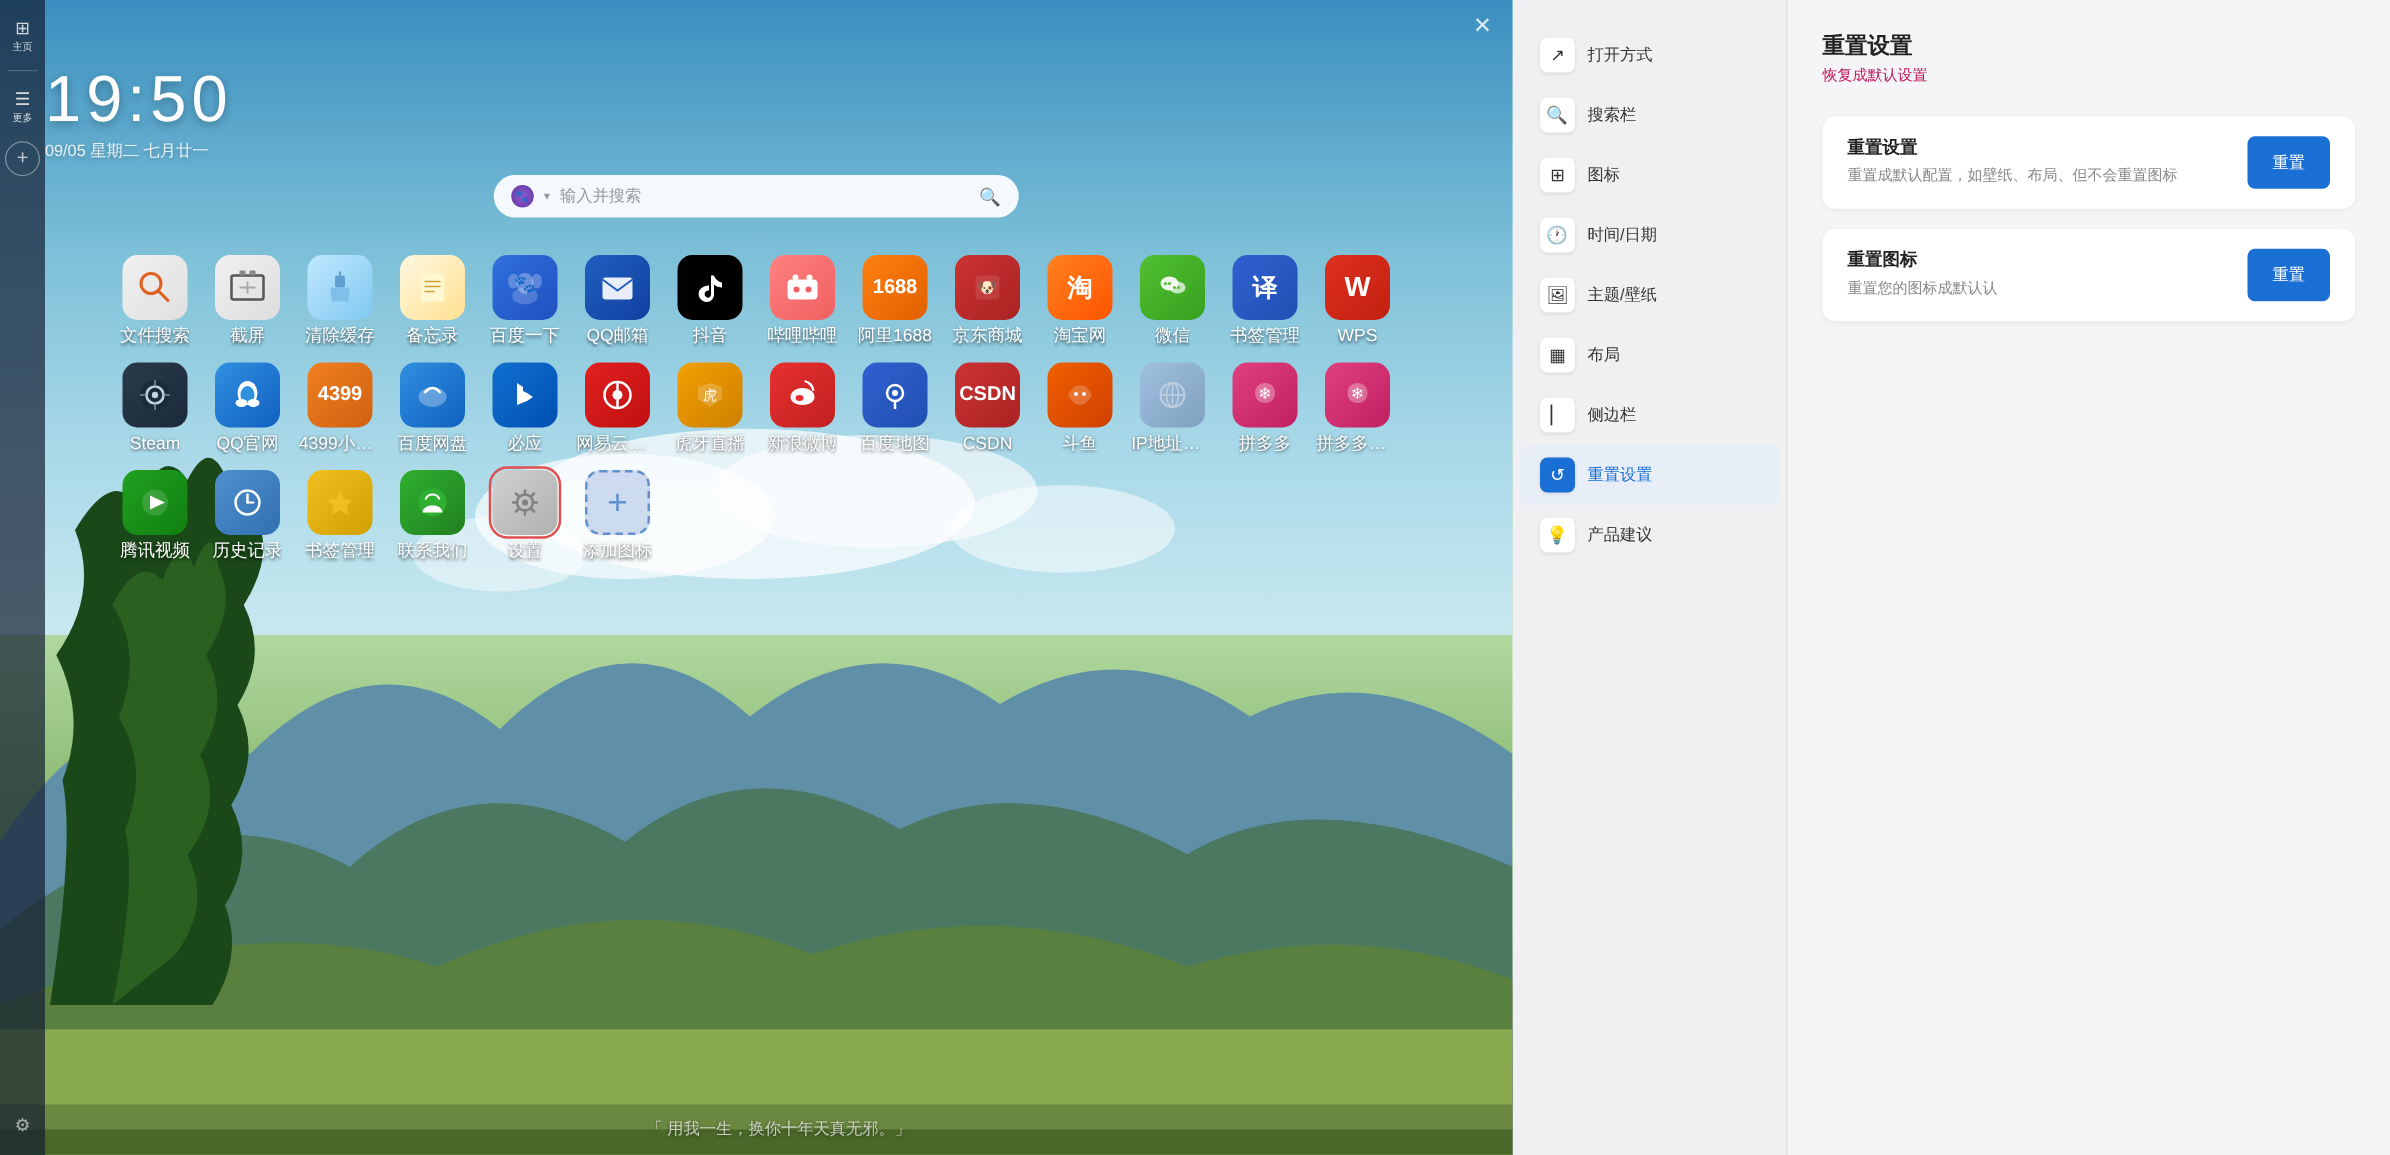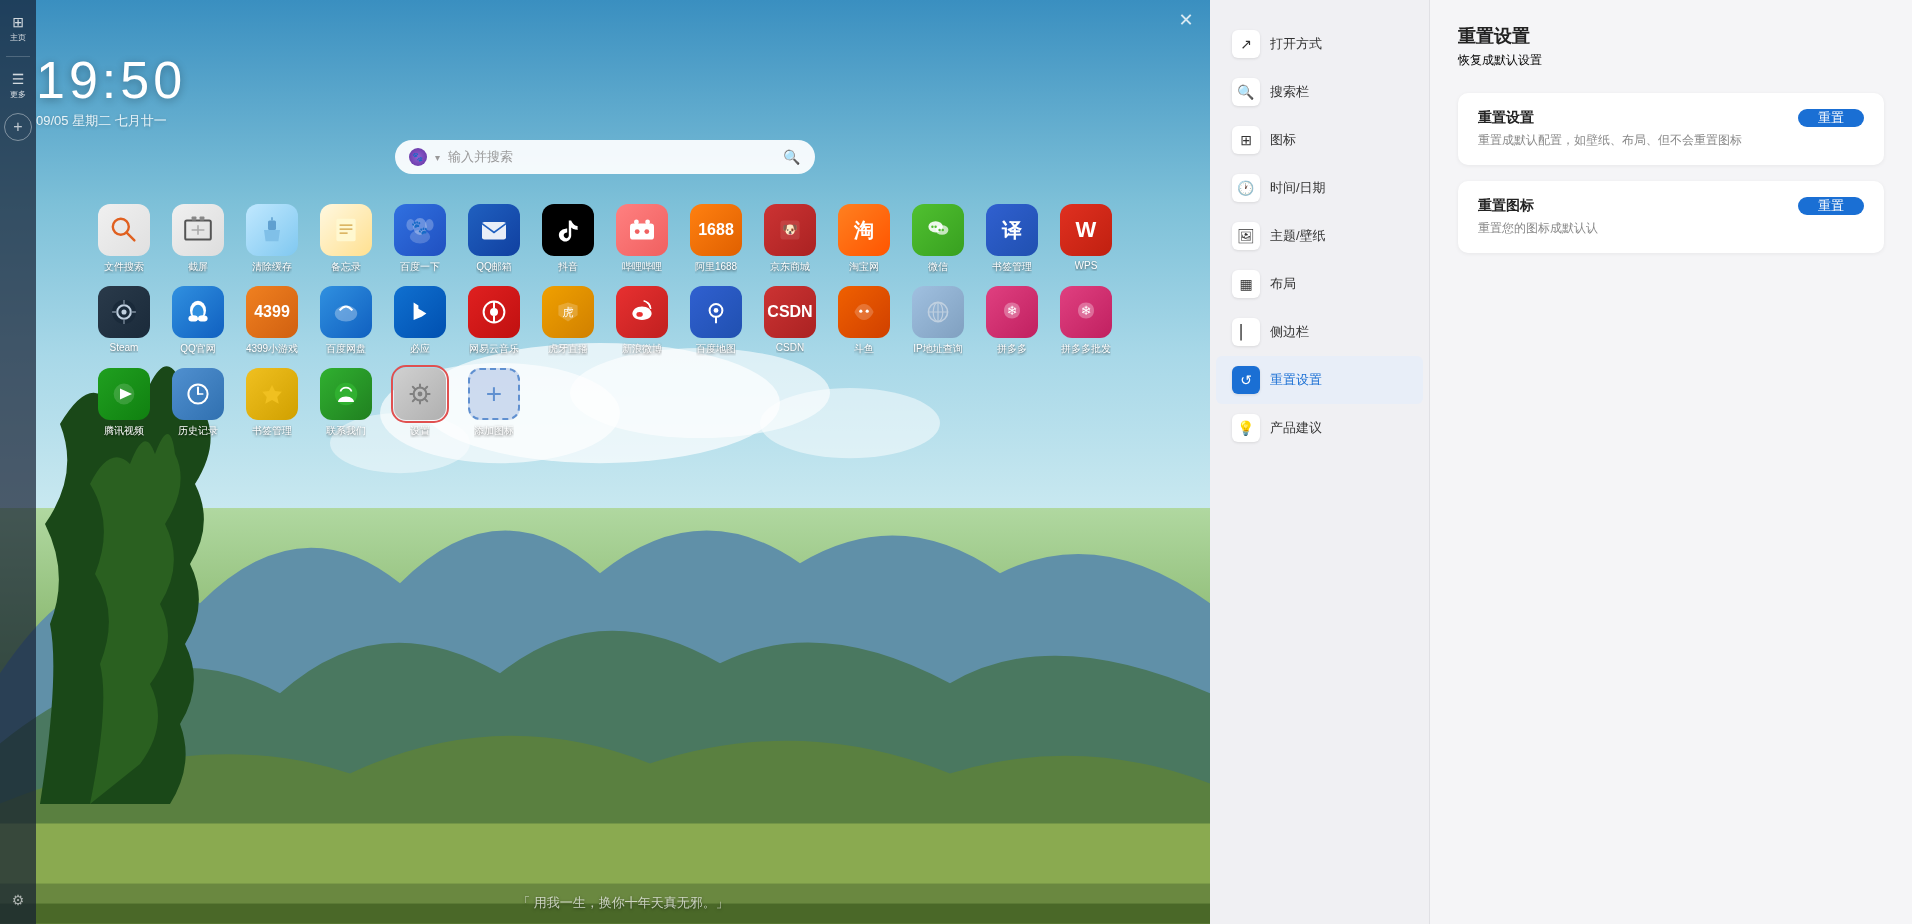--- a/index.html
+++ b/index.html
@@ -137,21 +137,21 @@
       flex-shrink: 0;
       overflow: hidden;
       position: relative;
     }
     .app-icon.selected-red {
       outline: 2px solid #e05050;
       outline-offset: 1px;
     }
 
     .app-label {
-      font-size: 10px; color: #fff; text-align: right;
+      font-size: 14px; color: #fff; text-align: right;
       text-shadow: 0 1px 3px rgba(0,0,0,0.7);
       white-space: nowrap; overflow: hidden; max-width: 66px;
       text-overflow: ellipsis;
     }
 
     
     #bottom-slogan {
       position: absolute; bottom: 12px; left: 36px; right: 0;
       text-align: center; color: rgba(255,255,255,0.7);
       font-size: 13px; z-index: 5;
@@ -205,21 +205,21 @@
     
     #settings-content {
       flex: 1;
       padding: 24px 28px;
     }
 
     #settings-title {
       font-size: 18px; font-weight: 600; color: #222; margin-bottom: 4px;
     }
     #settings-subtitle {
-      font-size: 12px; color: #000000; margin-bottom: 24px;
+      font-size: 12px; color: #be185d; margin-bottom: 24px;
     }
 
     .settings-card {
       background: #fff;
       border-radius: 10px;
       padding: 16px 20px;
       margin-bottom: 16px;
       box-shadow: 0 1px 4px rgba(0,0,0,0.06);
     }
 
@@ -229,22 +229,22 @@
     .settings-card-desc {
       font-size: 12px; color: #888; line-height: 1.5;
     }
     .settings-card-row {
       display: flex; align-items: flex-start; justify-content: space-between; gap: 16px;
     }
     .settings-card-text { flex: 1; }
 
     .reset-btn {
       background: #1a6fd4; color: #fff;
-      border: none; border-radius: 16px;
-      padding: 0 20px; font-size: 13px;
+      border: none; border-radius: 6px;
+      padding: 12px 20px; font-size: 13px;
       cursor: pointer; white-space: nowrap;
       font-family: Liberation Mono, monospace;
       flex-shrink: 0;
     }
 
     
     .icon-file-search { background: linear-gradient(135deg, #f0f0f0, #e0e0e0); color: #e06020; }
     .icon-screenshot { background: linear-gradient(135deg, #f0f0f0, #ddd); color: #333; }
     .icon-clean { background: linear-gradient(135deg, #c0e8ff, #80c8f0); color: #2080c0; }
     .icon-notepad { background: linear-gradient(135deg, #fff8e0, #ffe090); color: #d08020; }

